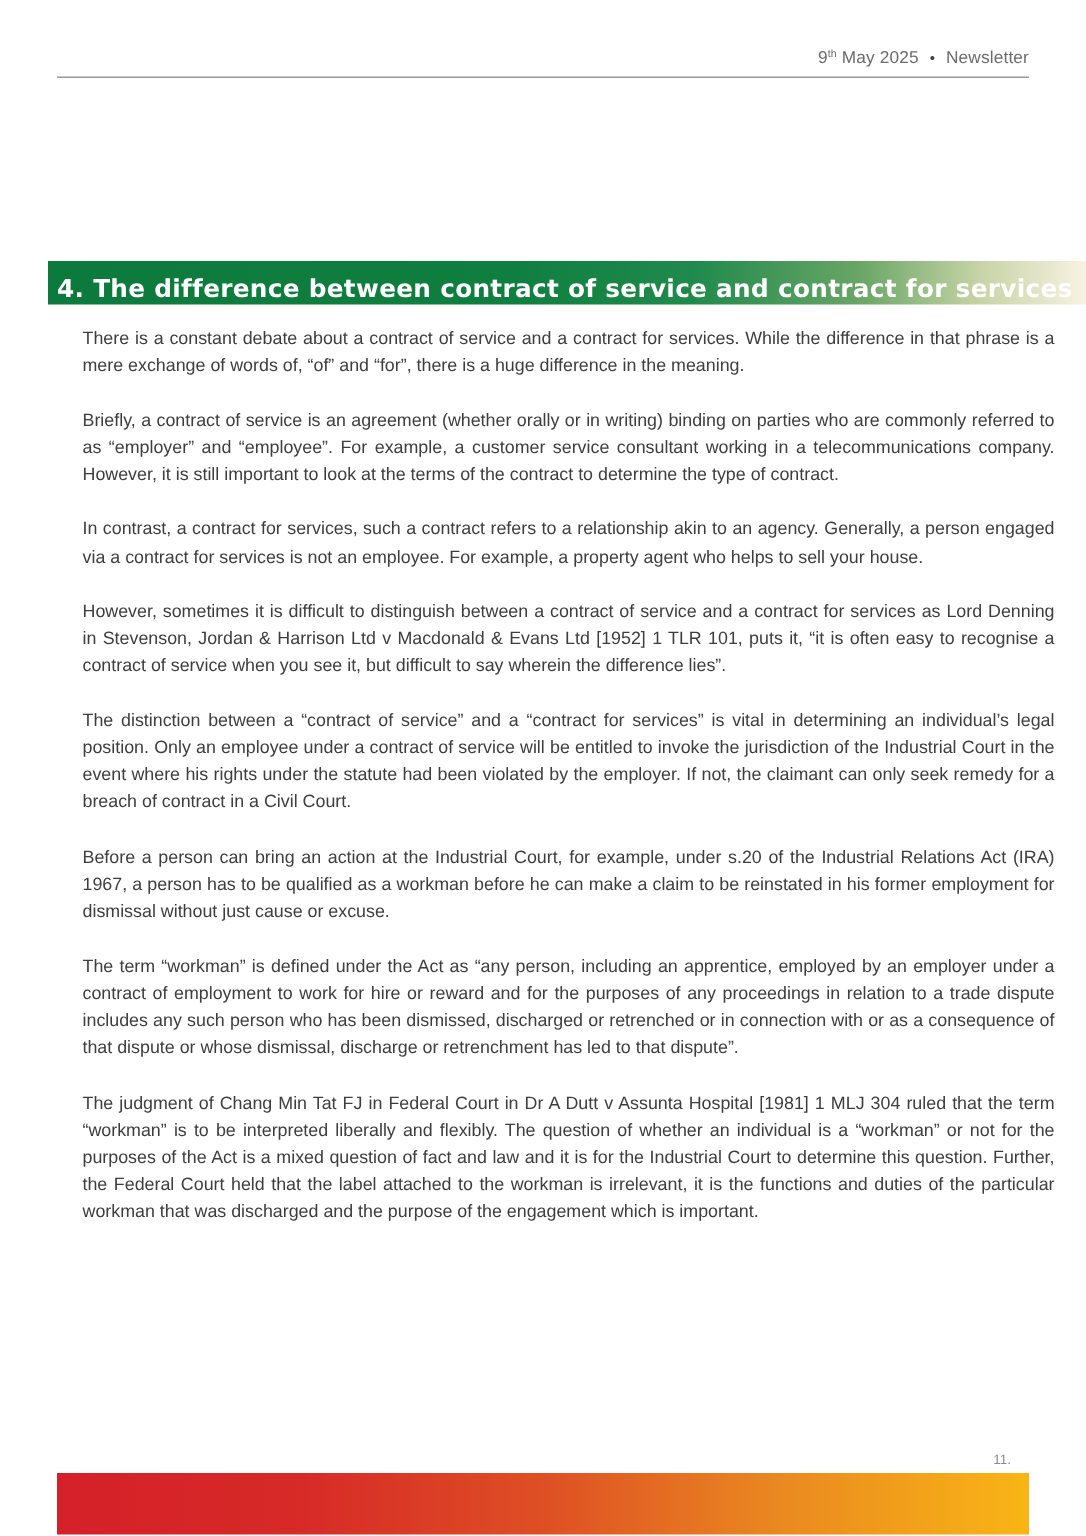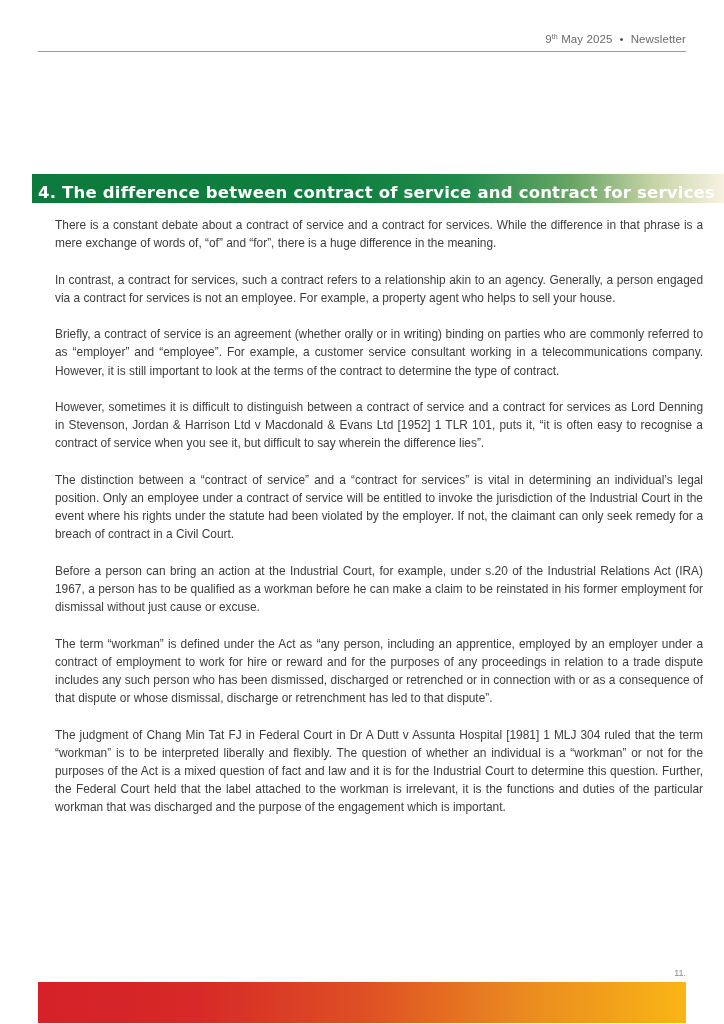--- a/index.html
+++ b/index.html
@@ -28,21 +28,21 @@
     font-size: 16.5px; color: #ffffff; letter-spacing: 0.2px; white-space: nowrap;
   }
   .article {
     position: absolute; top: 216px; left: 38px; width: 648px;
     font-size: 11.9px; line-height: 18.2px; color: #3d3d3d;
     text-align: justify;
     margin-left: 17px;
   }
   .article p { margin: 0 0 18.2px 0; }
   .page-num {
-    position: absolute; top: 968px; right: 38px;
+    position: absolute; top: 968px; right: 50px;
     font-size: 9px; color: #8a8a8a;
   }
   .footer-bar {
     position: absolute; top: 982px; left: 38px; width: 648px; height: 41px;
     background: linear-gradient(to right, #d52029 0%, #d72a27 25%, #de4f24 50%, #ea8a20 75%, #f9b515 100%);
   }
 </style>
 </head>
 <body>
 
@@ -52,22 +52,22 @@
   <span>Newsletter</span>
 </div>
 <div class="head-rule"></div>
 
 <div class="section-banner">
   <h2>4. The difference between contract of service and contract for services</h2>
 </div>
 
 <div class="article">
   <p>There is a constant debate about a contract of service and a contract for services. While the difference in that phrase is a mere exchange of words of, “of” and “for”, there is a huge difference in the meaning.</p>
+  <p>Briefly, a contract of service is an agreement (whether orally or in writing) binding on parties who are commonly referred to as “employer” and “employee”. For example, a customer service consultant working in a telecommunications company. However, it is still important to look at the terms of the contract to determine the type of contract.</p>
   <p>In contrast, a contract for services, such a contract refers to a relationship akin to an agency. Generally, a person engaged via a contract for services is not an employee. For example, a property agent who helps to sell your house.</p>
-  <p>Briefly, a contract of service is an agreement (whether orally or in writing) binding on parties who are commonly referred to as “employer” and “employee”. For example, a customer service consultant working in a telecommunications company. However, it is still important to look at the terms of the contract to determine the type of contract.</p>
   <p>However, sometimes it is difficult to distinguish between a contract of service and a contract for services as Lord Denning in Stevenson, Jordan &amp; Harrison Ltd v Macdonald &amp; Evans Ltd [1952] 1 TLR 101, puts it, “it is often easy to recognise a contract of service when you see it, but difficult to say wherein the difference lies”.</p>
   <p>The distinction between a “contract of service” and a “contract for services” is vital in determining an individual’s legal position. Only an employee under a contract of service will be entitled to invoke the jurisdiction of the Industrial Court in the event where his rights under the statute had been violated by the employer. If not, the claimant can only seek remedy for a breach of contract in a Civil Court.</p>
   <p>Before a person can bring an action at the Industrial Court, for example, under s.20 of the Industrial Relations Act (IRA) 1967, a person has to be qualified as a workman before he can make a claim to be reinstated in his former employment for dismissal without just cause or excuse.</p>
   <p>The term “workman” is defined under the Act as “any person, including an apprentice, employed by an employer under a contract of employment to work for hire or reward and for the purposes of any proceedings in relation to a trade dispute includes any such person who has been dismissed, discharged or retrenched or in connection with or as a consequence of that dispute or whose dismissal, discharge or retrenchment has led to that dispute”.</p>
   <p>The judgment of Chang Min Tat FJ in Federal Court in Dr A Dutt v Assunta Hospital [1981] 1 MLJ 304 ruled that the term “workman” is to be interpreted liberally and flexibly. The question of whether an individual is a “workman” or not for the purposes of the Act is a mixed question of fact and law and it is for the Industrial Court to determine this question. Further, the Federal Court held that the label attached to the workman is irrelevant, it is the functions and duties of the particular workman that was discharged and the purpose of the engagement which is important.</p>
 </div>
 
 <div class="page-num">11.</div>
 <div class="footer-bar"></div>
 

